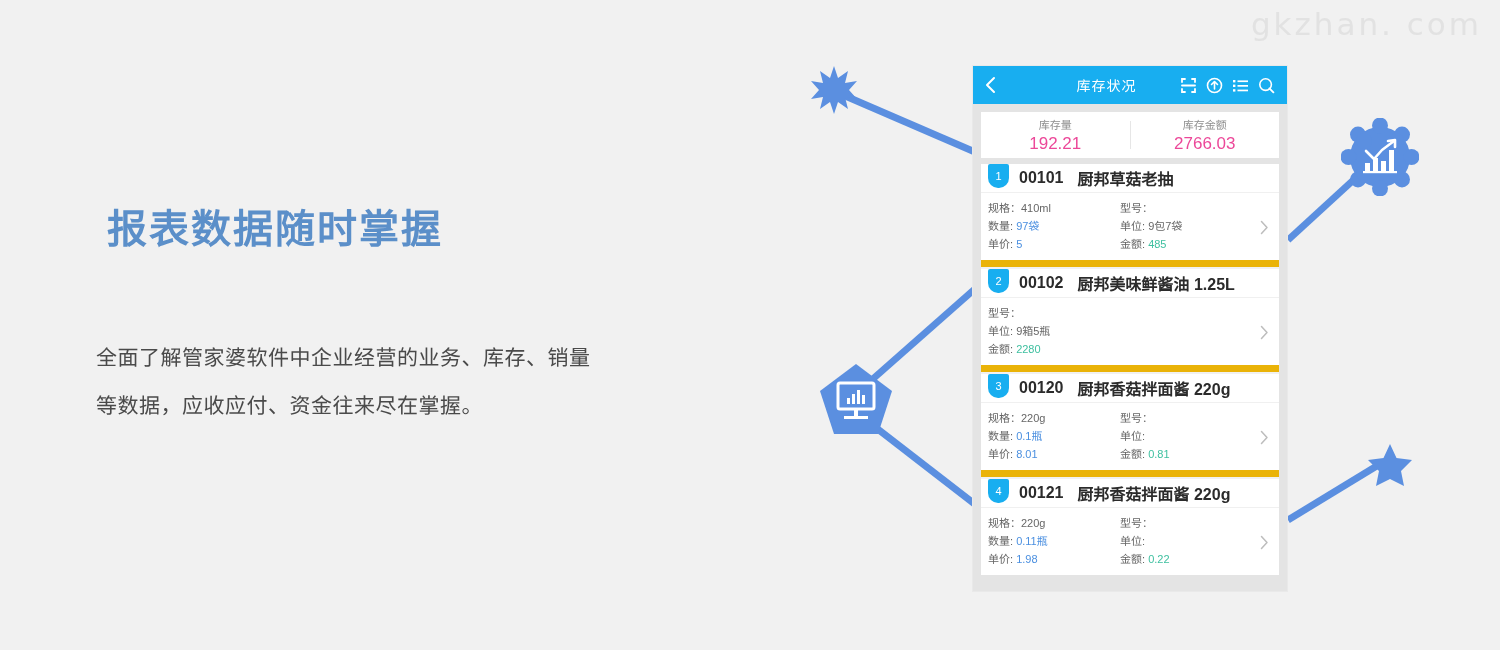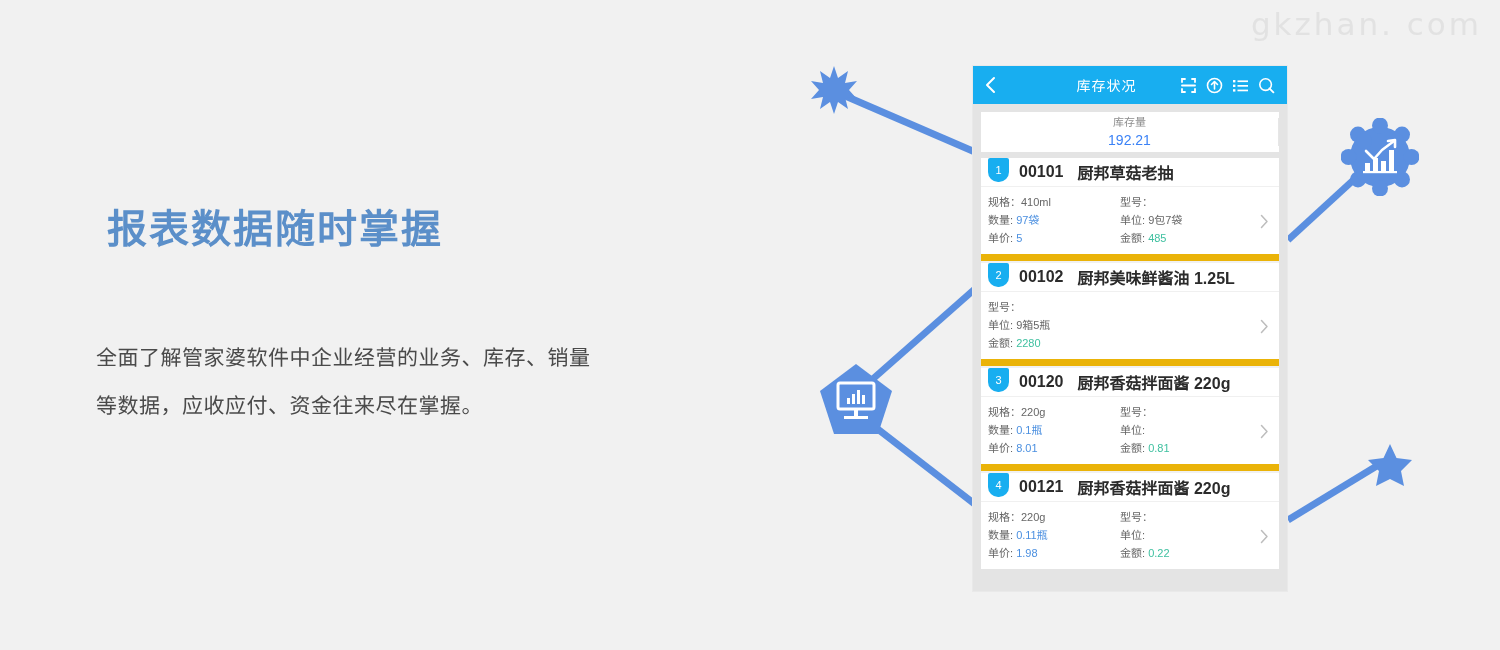--- a/index.html
+++ b/index.html
@@ -112,41 +112,41 @@
     display: flex;
     align-items: center;
     gap: 9px;
   }
   .header-icons .hicon { cursor: pointer; display: flex; }
 
   
   .summary {
     margin: 8px 8px 0 8px;
     background: #ffffff;
-    height: 40px;
+    height: 46px;
     display: flex;
     align-items: center;
   }
   .summary-cell {
     flex: 1;
     text-align: center;
   }
   .summary-divider {
     width: 1px;
     height: 28px;
     background: #e6e6e6;
   }
   .summary-label {
     font-size: 11px;
     color: #8d8d8d;
     line-height: 16px;
   }
   .summary-value {
-    font-size: 14px;
-    color: #3b82f6;
+    font-size: 17px;
+    color: #ec4899;
     line-height: 21px;
   }
 
   
   .list {
     margin: 6px 8px 0 8px;
     background: #ffffff;
   }
   .item-head {
     display: flex;
@@ -342,20 +342,24 @@
         </span>
       </div>
     </div>
 
     <div class="summary">
       <div class="summary-cell">
         <div class="summary-label">库存量</div>
         <div class="summary-value">192.21</div>
       </div>
       <div class="summary-divider"></div>
+      <div class="summary-cell">
+        <div class="summary-label">库存金额</div>
+        <div class="summary-value">2766.03</div>
+      </div>
     </div>
 
     <div class="list">
 
       <div class="item-head">
         <div class="num-badge">1</div>
         <div class="item-code">00101</div>
         <div class="item-name">厨邦草菇老抽</div>
       </div>
       <div class="item-body">

